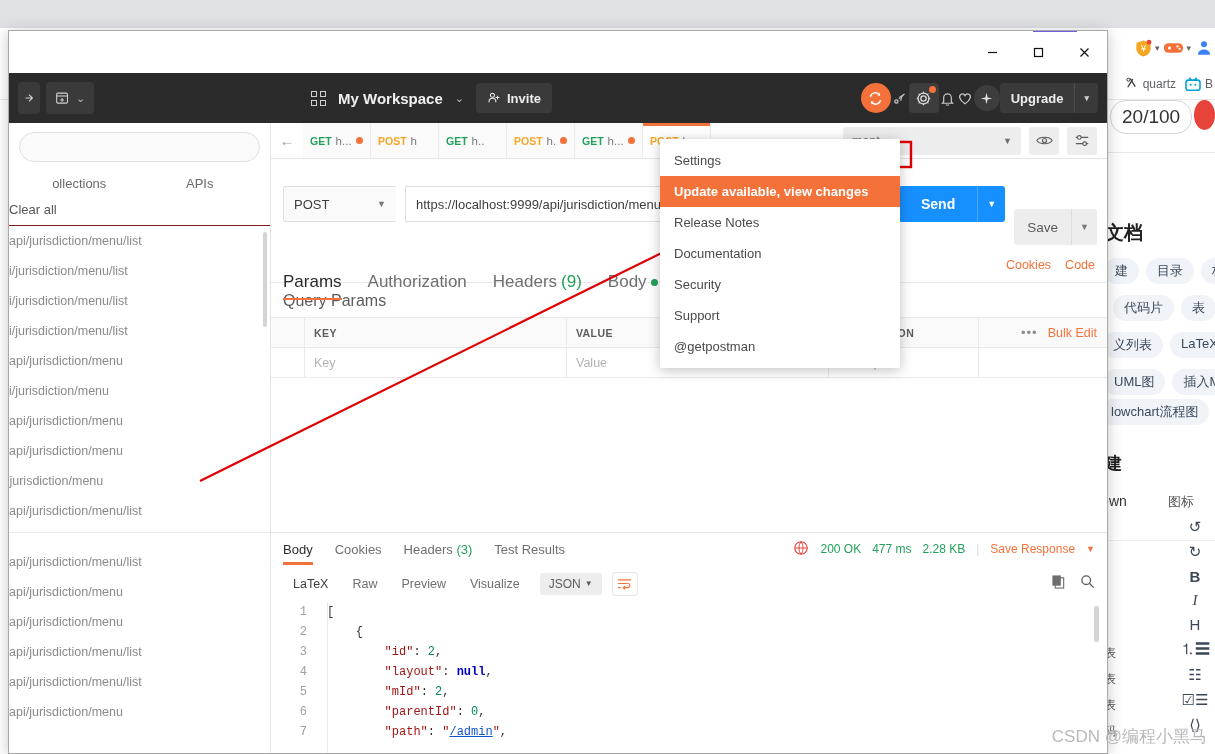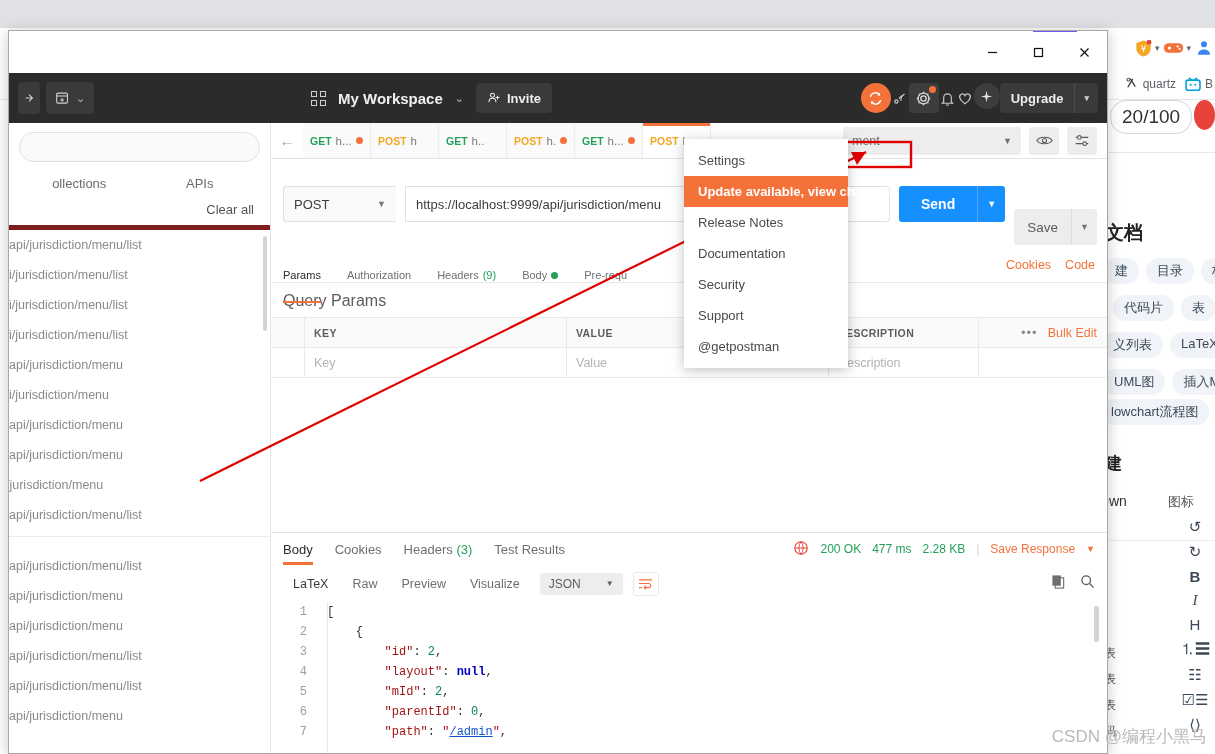--- a/index.html
+++ b/index.html
@@ -126,21 +126,21 @@
   .ws-grid { display: grid; grid-template-columns: 6px 6px; gap: 3px; }
   .ws-grid i { width: 6px; height: 6px; border: 1.4px solid #cfcfcf; display: block; }
   .ws-name { color: #f0f0f0; font-size: 15px; font-weight: bold; }
   .chev { color: #b9b9b9; font-size: 11px; }
   .invite-btn {
     background: #3a3a3a; border-radius: 4px; height: 30px; padding: 0 11px;
     display: flex; align-items: center; gap: 6px;
     color: #ededed; font-size: 13px; font-weight: bold;
   }
   .hdr-right {
-    position: absolute; right: 9px; display: flex; gap: 0;
+    position: absolute; right: 9px; display: flex; align-items: center; gap: 0;
   }
   .sync-btn {
     width: 30px; height: 30px; border-radius: 50%; background: #f5713a;
     display: flex; align-items: center; justify-content: center; color: #fff;
   }
   .hdr-ico { color: #cacaca; position: relative; display: flex;
              align-items: center; justify-content: center; }
   .hdr-ico.boxed {
     width: 30px; height: 30px; border-radius: 4px; background: #3d3d3d;
   }
@@ -173,22 +173,22 @@
   .sb-search {
     height: 30px; border: 1px solid #e0e0e0; border-radius: 16px;
     background: #fafafa;
   }
   .sb-tabs {
     display: flex; gap: 0; padding: 0 10px; font-size: 13px; color: #6b6b6b;
     height: 30px; align-items: center;
   }
   .sb-tabs span { flex: 1; text-align: center; white-space: nowrap; }
   .sb-clear {
-    text-align: right; padding: 4px 16px 8px 0; font-size: 13px; color: #555;
-    border-bottom: 5px solid #7f1d1d;
+    padding: 4px 16px 8px 0; font-size: 13px; color: #555;
+    border-bottom: 1px solid #7f1d1d;
   }
   .hist-list { flex: 1; overflow: hidden; position: relative; }
   .hist-group { position: relative; }
   .hist-item {
     height: 30px; display: flex; align-items: center;
     padding-left: 0px; font-size: 12.5px; color: #8a8a8a;
     white-space: nowrap; overflow: hidden;
   }
   .hist-sep { border-top: 1px solid #ececec; margin: 6px 0 14px 0; }
   .sb-scroll {
@@ -284,21 +284,21 @@
     color: #777; width: 26px; height: 36px; display: flex; align-items: center;
     justify-content: center; border-left: 1px solid #dcdcdc; font-size: 9px;
   }
 
   
   .req-tabs {
     display: flex; align-items: center; gap: 26px; padding: 12px 12px 0 12px;
     border-bottom: 1px solid #e9e9e9; height: 38px; position: relative;
   }
   .rq-tab {
-    font-size: 11px; color: #6f6f6f; padding-bottom: 21px; position: relative;
+    font-size: 17px; color: #6f6f6f; padding-bottom: 7px; position: relative;
     white-space: nowrap; display: flex; align-items: center; gap: 4px; margin-top: 32px;
   }
   .rq-tab.active { color: #2b2b2b; }
   .rq-tab.active::after {
     content: ""; position: absolute; bottom: -1px; left: 0; right: 0; height: 2.5px;
     background: #f5713a;
   }
   .cnt-green { color: #23a15b; }
   .bdot { width: 7px; height: 7px; border-radius: 50%; background: #23a15b; }
   .rq-right {
@@ -350,21 +350,21 @@
   }
   .st-green { color: #23a15b; }
   .st-sep { color: #d8d8d8; }
   .st-save { color: #f5713a; }
   .resp-tools {
     display: flex; align-items: center; gap: 4px; padding: 6px 12px 6px 12px;
   }
   .rt-btn { font-size: 12.5px; color: #6f6f6f; padding: 4px 10px; border-radius: 3px; }
   .rt-btn.active { color: #3d3d3d; }
   .json-sel {
-    display: flex; align-items: center; gap: 25px; background: #ededed;
+    display: flex; align-items: center; gap: 4px; background: #ededed;
     border-radius: 3px; padding: 4px 9px; font-size: 12px; color: #5c5c5c;
     margin-left: 6px;
   }
   .wrapbtn {
     border: 1px solid #e6e6e6; border-radius: 3px; width: 26px; height: 24px;
     display: flex; align-items: center; justify-content: center; color: #f5713a;
     margin-left: 6px;
   }
   .rt-right { margin-left: auto; display: flex; gap: 14px; color: #5c5c5c; }
 
@@ -387,21 +387,21 @@
 
   
   .anno { position: absolute; inset: 0; pointer-events: none; }
   .watermark {
     position: absolute; right: 8px; bottom: 6px; font-size: 17px;
     color: #b9b9b9; white-space: nowrap;
   }
 
   
   .dropdown {
-    position: absolute; left: 684px; top: 139px; width: 164px;
+    position: absolute; left: 660px; top: 139px; width: 240px;
     background: #fff; box-shadow: 0 2px 12px rgba(0,0,0,0.25);
     padding: 6px 0 6px 0; z-index: 50;
   }
   .dd-item {
     padding: 8px 14px; font-size: 13px; color: #4a4a4a; white-space: nowrap;
   }
   .dd-item.highlight { background: #f5713a; color: #fff; font-weight: bold; }
 </style>
 </head>
 <body>

